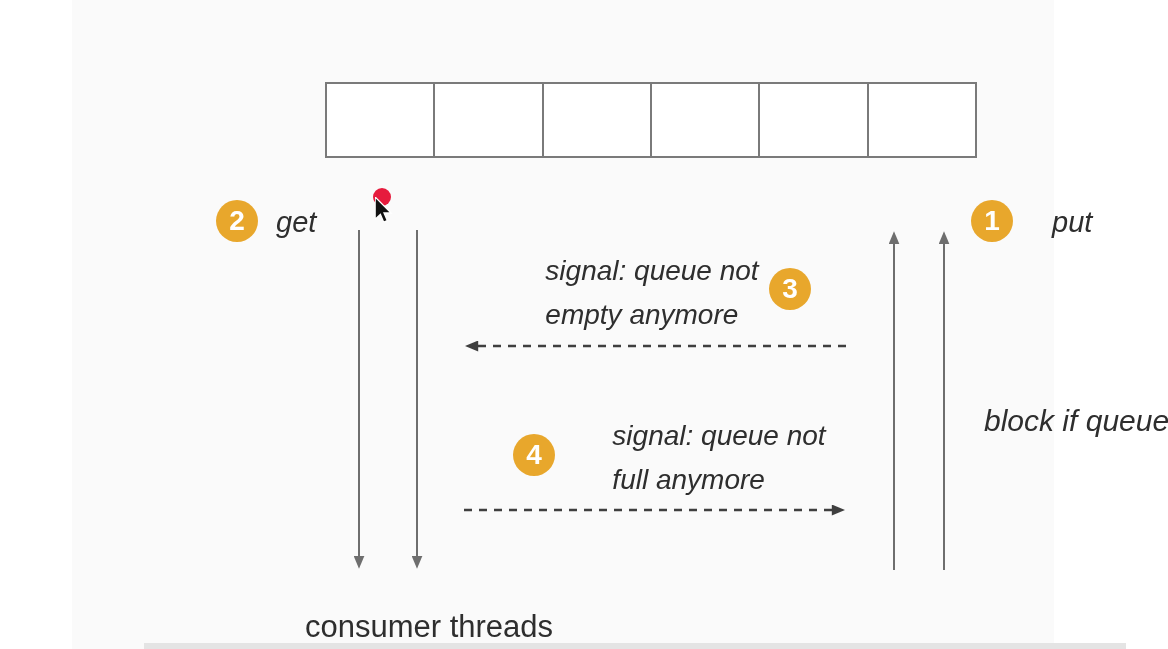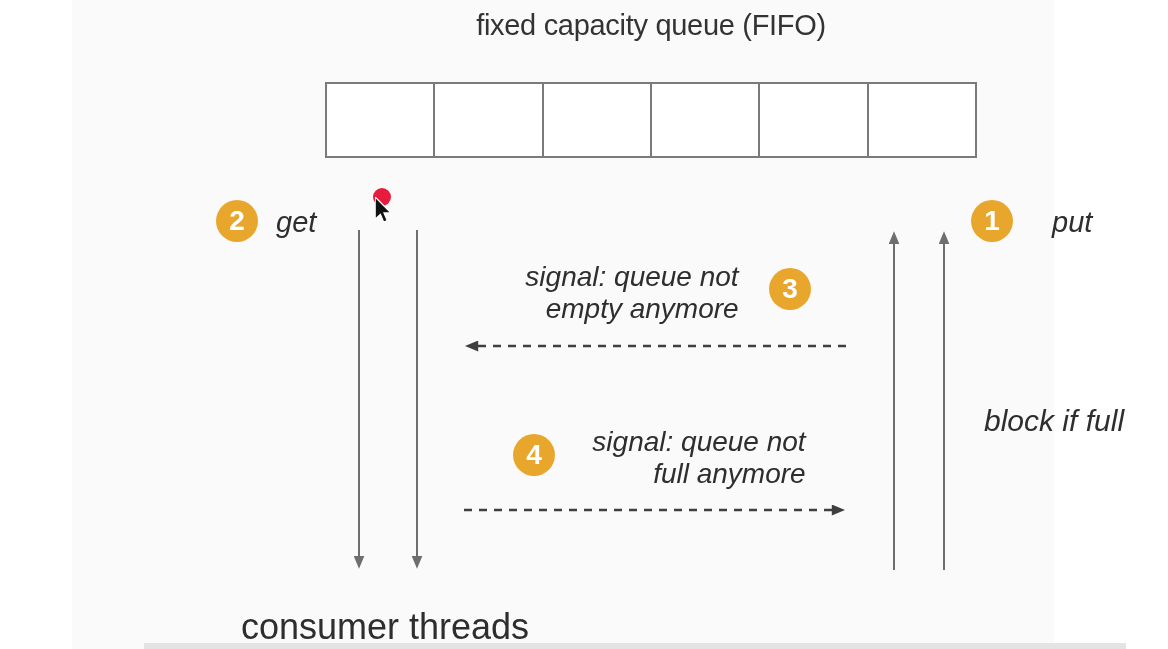--- a/index.html
+++ b/index.html
@@ -43,31 +43,31 @@
   .badge-sig-empty { left:697px; top:268px; }
   .badge-sig-full  { left:441px; top:434px; }
 
   .lbl {
     position:absolute; font-style:italic; font-size:29px;
     color: var(--text, #2e2e2e); white-space:nowrap;
   }
   .lbl-get { left:204px; top:222px; transform:translateY(-50%); }
   .lbl-put { left:980px; top:222px; transform:translateY(-50%); }
   .lbl-sig {
-    text-align:right; line-height:32px; white-space:pre-line;
-    transform:translate(-50%,-50%); font-size:28px;
+    text-align:left; line-height:44px; white-space:pre-line;
+    transform:translate(-50%,-50%); font-size:28px;margin-left:20px;
   }
   .lbl-sig-empty { left:560px; top:293px; }
   .lbl-sig-full  { left:627px; top:458px; }
   .lbl-block-empty { left:85px;  top:405px; transform:translateY(-50%); font-size:30px; }
   .lbl-block-full  { left:912px; top:421px; transform:translateY(-50%); font-size:30px; }
 
   .thread-lbl {
     position:absolute; transform:translate(-50%,-50%);
-    font-size:36px; color: var(--text, #2e2e2e); white-space:nowrap;
+    font-size:31px; color: var(--text, #2e2e2e); white-space:nowrap;margin-left:44px;
   }
   .thread-consumer { left:313px; top:627px; }
   .thread-producer { left:845px; top:622px; }
 
   .bottom-bar {
     position:absolute; left:72px; top:643px; width:982px; height:6px;
     background: var(--bottom-bar, #e4e4e4);
   }
 
   .click-dot {
@@ -75,21 +75,20 @@
     border-radius:50%; background: var(--click-dot, #e61b3d);
   }
   .cursor { position:absolute; left:303px; top:197px; }
 </style>
 </head>
 <body>
 
 <div class="stage">
   <div class="content">
 
-    <div class="title">fixed capacity queue (FIFO)</div>
 
     <div class="queue">
         <div class="qcell"></div>
         <div class="qcell"></div>
         <div class="qcell"></div>
         <div class="qcell"></div>
         <div class="qcell"></div>
         <div class="qcell"></div>
       </div>
 
@@ -121,21 +120,21 @@
     <div class="lbl lbl-put">put</div>
 
     <div class="badge badge-sig-empty">3</div>
     <div class="lbl lbl-sig lbl-sig-empty">signal: queue not
 empty anymore</div>
 
     <div class="badge badge-sig-full">4</div>
     <div class="lbl lbl-sig lbl-sig-full">signal: queue not
 full anymore</div>
 
-    <div class="lbl lbl-block-full">block if full</div>
+    <div class="lbl lbl-block-full">block if queue</div>
 
     <div class="thread-lbl thread-consumer">consumer threads</div>
 
     <div class="bottom-bar"></div>
 
     <div class="click-dot"></div>
     <svg class="cursor" width="20" height="28" viewBox="0 0 12 17">
       <path d="M0 0 L0 13.5 L3.2 10.6 L5.2 15.3 L7.4 14.3 L5.4 9.7 L9.7 9.7 Z" fill="#111" stroke="#fff" stroke-width="0.8"></path>
     </svg>
 

